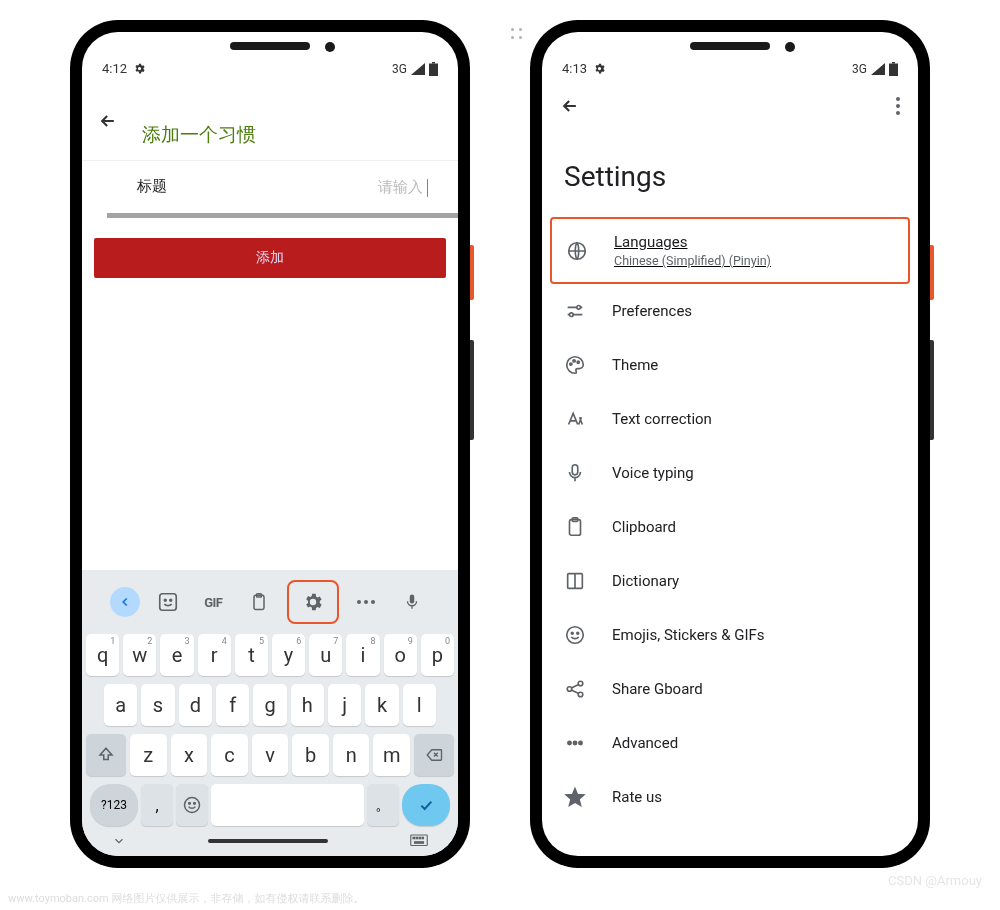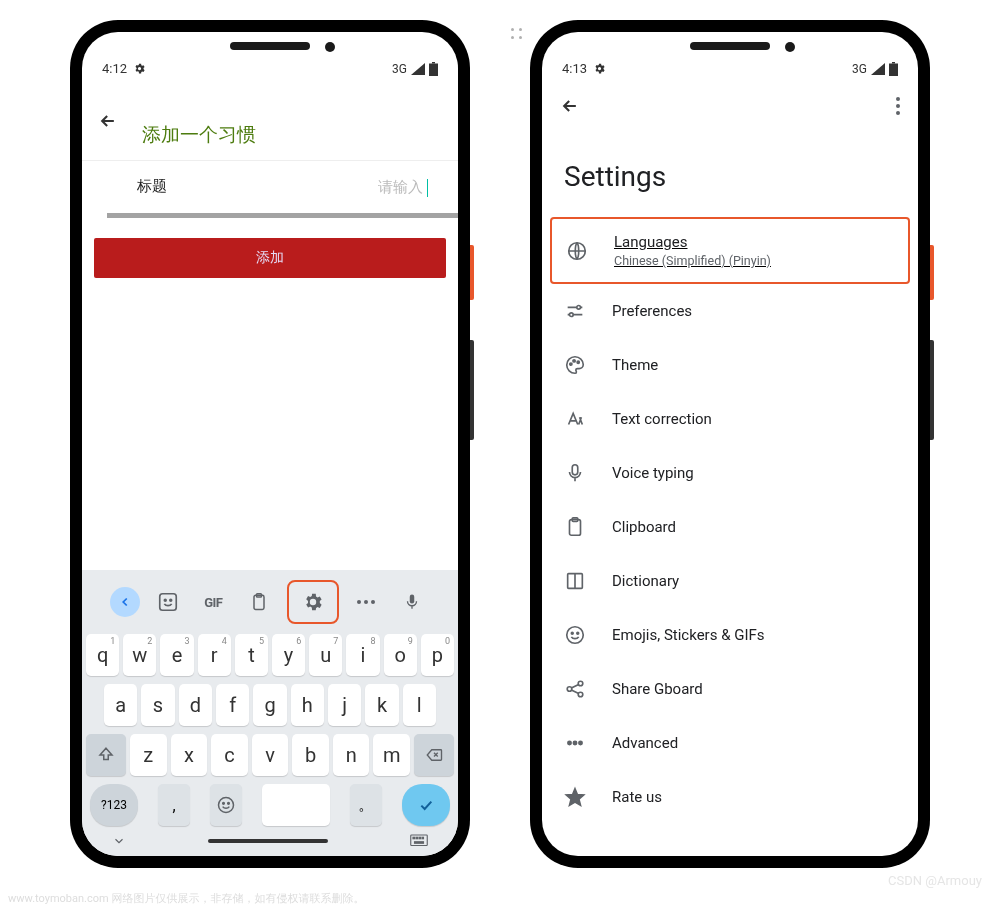--- a/index.html
+++ b/index.html
@@ -188,21 +188,21 @@
 .key .sup {
   position: absolute;
   top: 2px;
   right: 4px;
   font-size: 9px;
   color: #888;
 }
 .kb-row.r2 { padding: 0 18px; }
 .key-shift { background: #cdd4da; }
 .key-backspace { background: #cdd4da; }
-.kb-bottom { display: flex; gap: 20px; padding: 0 4px; }
+.kb-bottom { display: flex; gap: 3px; padding: 0 4px; }
 .key-sym {
   width: 48px; height: 42px; background: #cdd4da; border-radius: 20px;
   display: flex; align-items: center; justify-content: center; font-size: 12px;
   box-shadow: 0 1px 1px rgba(0,0,0,0.15);
 }
 .key-comma, .key-period, .key-emoji {
   width: 32px; height: 42px; background: #dde2e6; border-radius: 5px;
   display: flex; align-items: center; justify-content: center;
   box-shadow: 0 1px 1px rgba(0,0,0,0.15);
 }

